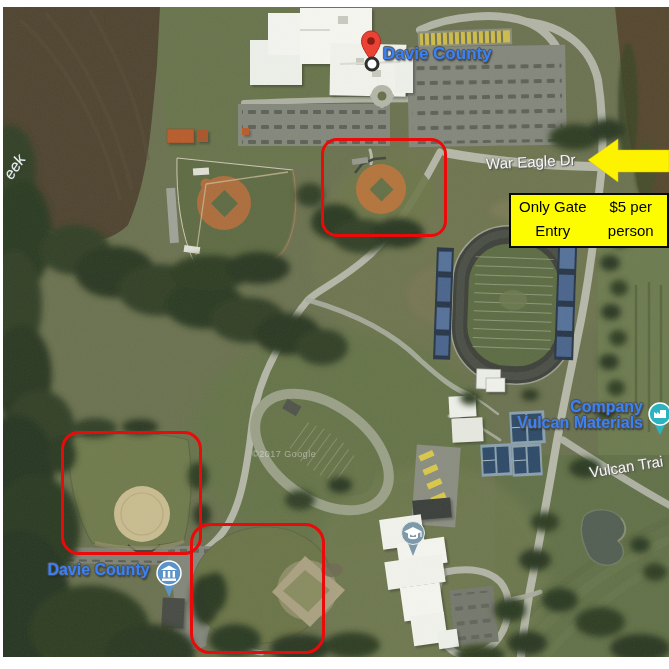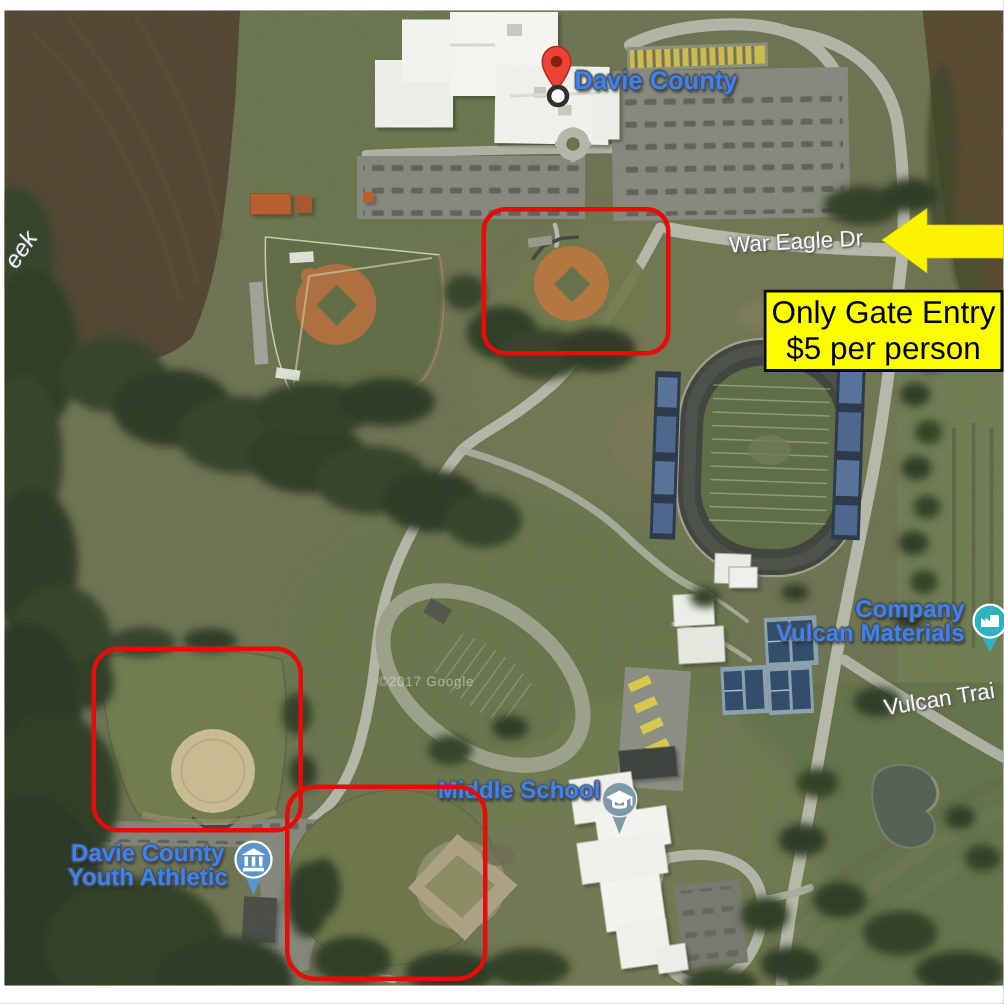--- a/index.html
+++ b/index.html
@@ -14,22 +14,22 @@
        text-shadow:0 0 2px #6d716a,0 0 3px #6d716a,1px 1px 1px rgba(70,72,70,.9);}
   .lbl-water{color:#eef2f6;font-style:italic;font-weight:400;font-size:16px;white-space:nowrap;
        text-shadow:0 0 2px #5a6a55,1px 1px 2px rgba(50,60,50,.8);}
   .watermark{color:rgba(255,255,255,.42);font-size:9px;letter-spacing:.5px;white-space:nowrap;z-index:2;}
   .redbox{position:absolute;border:3.5px solid #ea0a0a;background:transparent;z-index:5;}
   #hl-1{left:321px;top:138px;width:120px;height:93px;border-radius:16px;}
   #hl-2{left:61px;top:431px;width:135px;height:118px;border-radius:18px;}
   #hl-3{left:190px;top:523px;width:129px;height:125px;border-radius:20px;}
   #gate-arrow{left:586px;top:137px;z-index:6;}
   #gate-notice{left:509px;top:193px;width:160px;height:55px;background:#fdfd00;border:2px solid #0a0a0a;
-       box-sizing:border-box;z-index:6;display:flex;flex-direction:column;justify-content:center;
-       text-align:center;color:#000;font-size:21px;line-height:24px;}
+       box-sizing:border-box;z-index:6;display:flex;justify-content:center;
+       text-align:center;color:#000;font-size:15px;line-height:24px;}
   .pin{z-index:4;}
   .txt2{display:block;}
 </style>
 </head>
 <body>
 
 <div id="map">
 <svg width="666" height="650" viewBox="3 7 666 650">
   <defs>
     <filter id="soft3" x="-30%" y="-30%" width="160%" height="160%">
@@ -373,26 +373,24 @@
 <div class="ov lbl-road" style="left:486px;top:153px;transform:rotate(-3deg);">War Eagle Dr</div>
 
 <div class="ov lbl" style="left:515px;top:399px;width:128px;text-align:right;">
   <span class="txt2">Company</span>
   <span class="txt2">Vulcan Materials</span>
 </div>
 
 <div class="ov lbl-road" style="left:589px;top:458px;transform:rotate(-9deg);">Vulcan Trai</div>
 
 <div class="ov lbl" style="left:288px;top:520px;width:116px;text-align:center;">
-  <span class="txt2">Middle School</span>
 </div>
 
 <div class="ov lbl" style="left:36px;top:562px;width:125px;text-align:center;">
   <span class="txt2">Davie County</span>
-  <span class="txt2">Youth Athletic</span>
 </div>
 
 <svg class="ov pin" style="left:360px;top:30px;" width="22" height="32">
   <path d="M11,1 C5.5,1 1.5,5.5 1.5,11.5 C1.5,18.5 11,30 11,30 C11,30 20.5,18.5 20.5,11.5 C20.5,5.5 16.5,1 11,1 Z" fill="#ea4335" stroke="#b3271e" stroke-width="1"></path>
   <circle cx="11" cy="11" r="3.8" fill="#8c1d13"></circle>
 </svg>
 <svg class="ov pin" style="left:363px;top:55px;" width="18" height="18">
   <circle cx="9" cy="9" r="6" fill="#ffffff" stroke="#2f2f2f" stroke-width="3"></circle>
 </svg>
 

